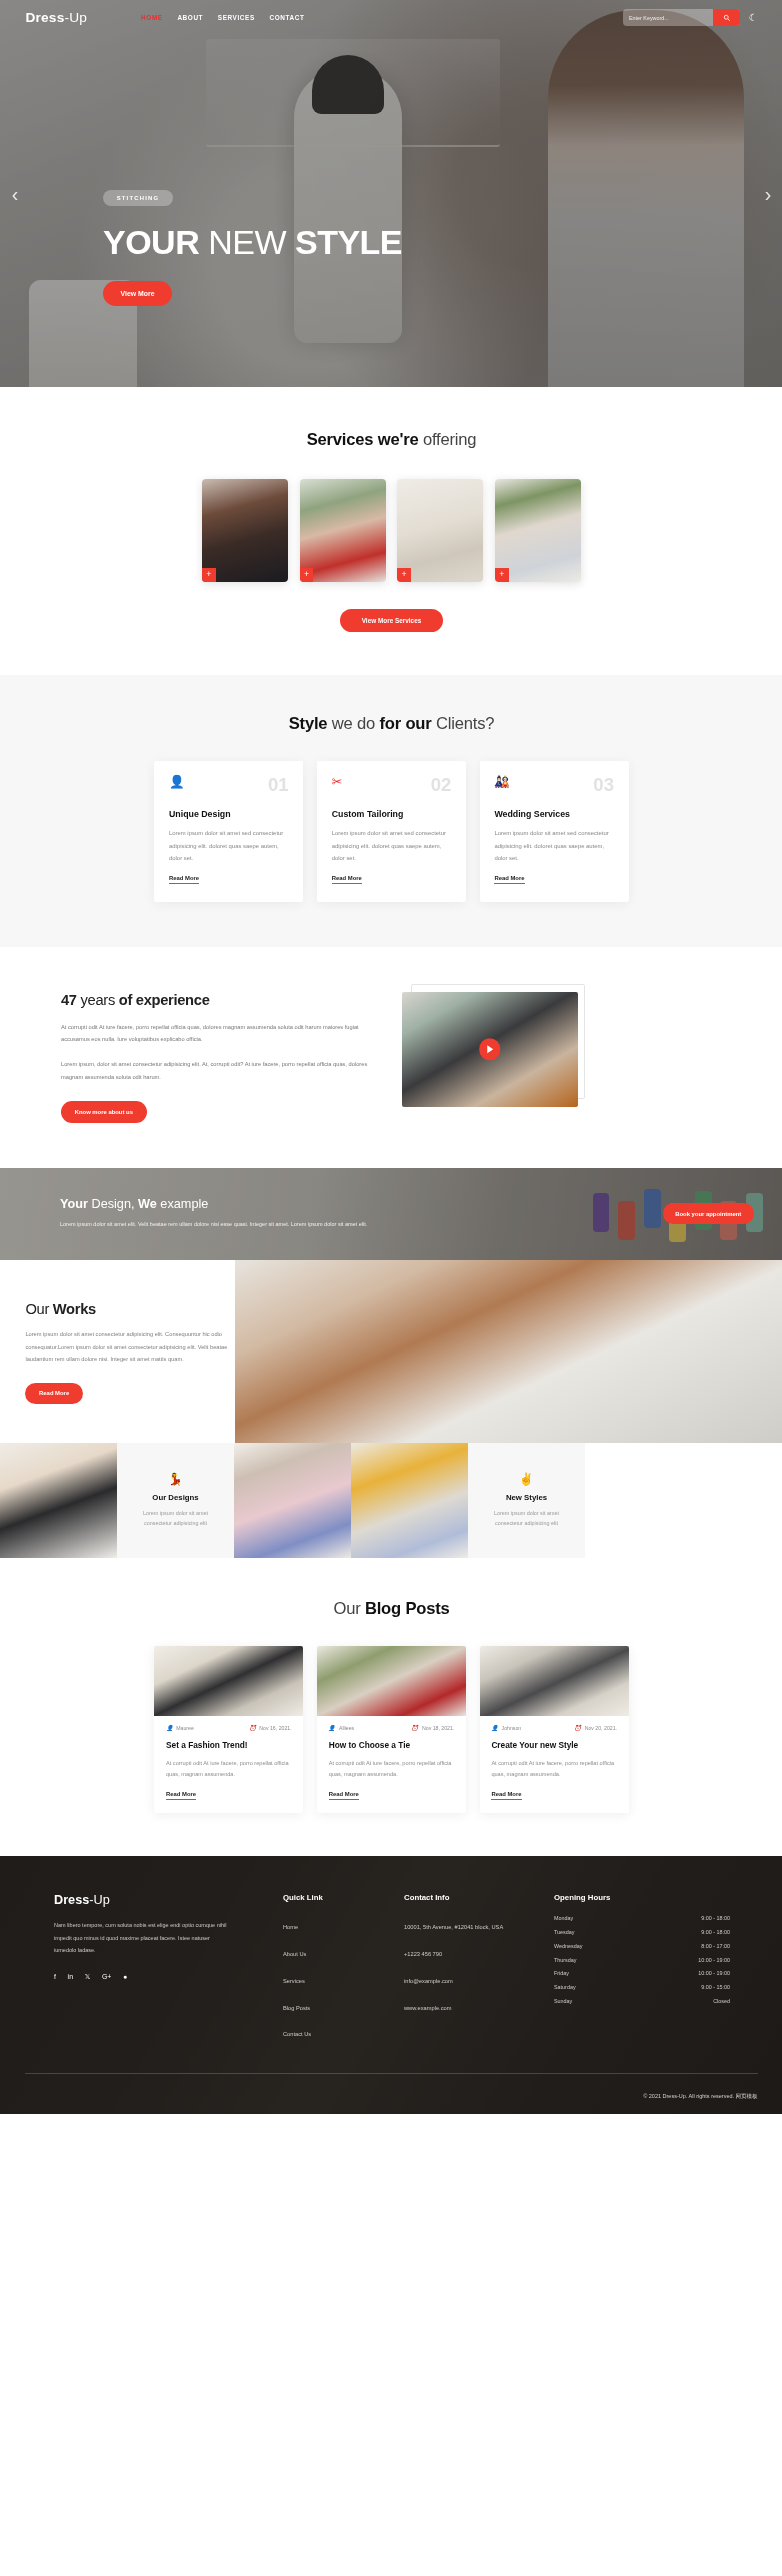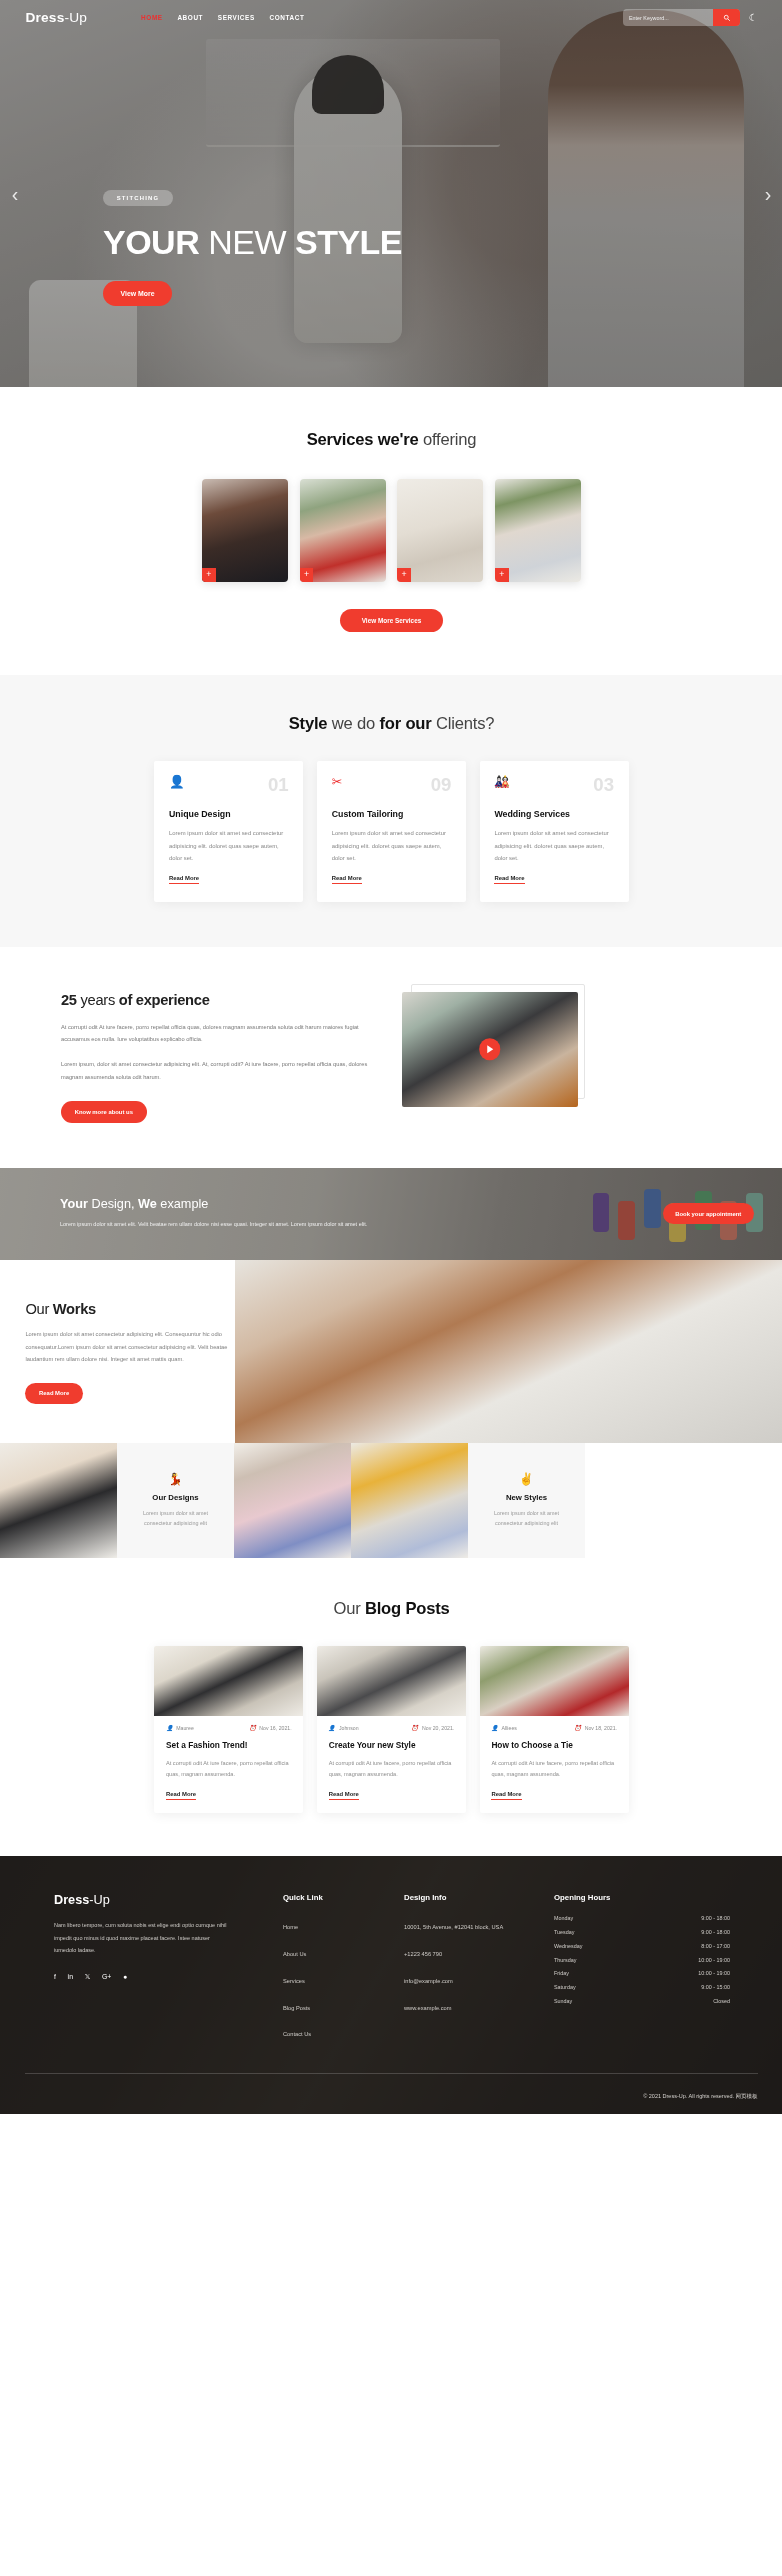--- a/index.html
+++ b/index.html
@@ -387,42 +387,42 @@
           <div class="card-icon">👤</div>
           <div class="card-num">01</div>
         </div>
         <div class="card-title">Unique Design</div>
         <div class="card-text">Lorem ipsum dolor sit amet sed consectetur adipisicing elit. doloret quas saepe autem, dolor set.</div>
         <a href="#" class="readmore">Read More</a>
       </div>
       <div class="card">
         <div class="card-top">
           <div class="card-icon">✂</div>
-          <div class="card-num">09</div>
+          <div class="card-num">02</div>
         </div>
         <div class="card-title">Custom Tailoring</div>
         <div class="card-text">Lorem ipsum dolor sit amet sed consectetur adipisicing elit. doloret quas saepe autem, dolor set.</div>
         <a href="#" class="readmore">Read More</a>
       </div>
       <div class="card">
         <div class="card-top">
           <div class="card-icon">🎎</div>
           <div class="card-num">03</div>
         </div>
         <div class="card-title">Wedding Services</div>
         <div class="card-text">Lorem ipsum dolor sit amet sed consectetur adipisicing elit. doloret quas saepe autem, dolor set.</div>
         <a href="#" class="readmore">Read More</a>
       </div>
     </div>
   </section>
 
   <section class="exp">
     <div class="exp-left">
       <div class="exp-title">
-        <b>25 </b><span>years </span><b>of experience</b>
+        <b>47 </b><span>years </span><b>of experience</b>
       </div>
       <p class="exp-p">At corrupti odit At iure facere, porro repellat officia quas, dolores magnam assumenda soluta odit harum maiores fugiat accusamus eos nulla. Iure voluptatibus explicabo officia.</p>
       <p class="exp-p">Lorem ipsum, dolor sit amet consectetur adipisicing elit. At, corrupti odit? At iure facere, porro repellat officia quas, dolores magnam assumenda soluta odit harum.</p>
       <button class="exp-btn">Know more about us</button>
     </div>
     <div class="exp-right">
       <div class="exp-frame"></div>
       <div class="exp-video">
         <div class="play"></div>
       </div>
@@ -498,57 +498,57 @@
               <em style="font-style:normal">Nov 16, 2021.</em>
             </span>
           </div>
           <div class="post-title">Set a Fashion Trend!</div>
           <div class="post-text">At corrupti odit At iure facere, porro repellat officia quas, magnam assumenda.</div>
           <a href="#" class="readmore">Read More</a>
         </div>
       </article>
 
       <article class="post">
+        <div class="post-img p2"></div>
+        <div class="post-body">
+          <div class="post-meta">
+            <span class="meta-item">
+              <i class="meta-ico">👤</i>
+              <em style="font-style:normal">Alliees</em>
+            </span>
+            <span class="meta-item">
+              <i class="meta-ico">⏰</i>
+              <em style="font-style:normal">Nov 18, 2021.</em>
+            </span>
+          </div>
+          <div class="post-title">How to Choose a Tie</div>
+          <div class="post-text">At corrupti odit At iure facere, porro repellat officia quas, magnam assumenda.</div>
+          <a href="#" class="readmore">Read More</a>
+        </div>
+      </article>
+
+      <article class="post">
         <div class="post-img p3"></div>
         <div class="post-body">
           <div class="post-meta">
             <span class="meta-item">
               <i class="meta-ico">👤</i>
               <em style="font-style:normal">Johnson</em>
             </span>
             <span class="meta-item">
               <i class="meta-ico">⏰</i>
               <em style="font-style:normal">Nov 20, 2021.</em>
             </span>
           </div>
           <div class="post-title">Create Your new Style</div>
           <div class="post-text">At corrupti odit At iure facere, porro repellat officia quas, magnam assumenda.</div>
           <a href="#" class="readmore">Read More</a>
         </div>
       </article>
 
-      <article class="post">
-        <div class="post-img p2"></div>
-        <div class="post-body">
-          <div class="post-meta">
-            <span class="meta-item">
-              <i class="meta-ico">👤</i>
-              <em style="font-style:normal">Alliees</em>
-            </span>
-            <span class="meta-item">
-              <i class="meta-ico">⏰</i>
-              <em style="font-style:normal">Nov 18, 2021.</em>
-            </span>
-          </div>
-          <div class="post-title">How to Choose a Tie</div>
-          <div class="post-text">At corrupti odit At iure facere, porro repellat officia quas, magnam assumenda.</div>
-          <a href="#" class="readmore">Read More</a>
-        </div>
-      </article>
-
     </div>
   </section>
 
   <footer class="footer">
     <div class="footer-bg"></div>
     <div class="footer-inner">
 
       <div class="f-col-about">
         <div class="f-logo">
           <b>Dress</b><span>-Up</span>
@@ -568,21 +568,21 @@
         <ul class="f-list">
           <li><a href="#">Home</a></li>
           <li><a href="#">About Us</a></li>
           <li><a href="#">Services</a></li>
           <li><a href="#">Blog Posts</a></li>
           <li><a href="#">Contact Us</a></li>
         </ul>
       </div>
 
       <div class="f-col contact">
-        <div class="f-h">Design Info</div>
+        <div class="f-h">Contact Info</div>
         <ul class="f-list">
           <li><span>10001, 5th Avenue, #12041 block, USA</span></li>
           <li><a href="#">+1223 456 790</a></li>
           <li><a href="#">info@example.com</a></li>
           <li><a href="#">www.example.com</a></li>
         </ul>
       </div>
 
       <div class="f-col hours">
         <div class="f-h">Opening Hours</div>

